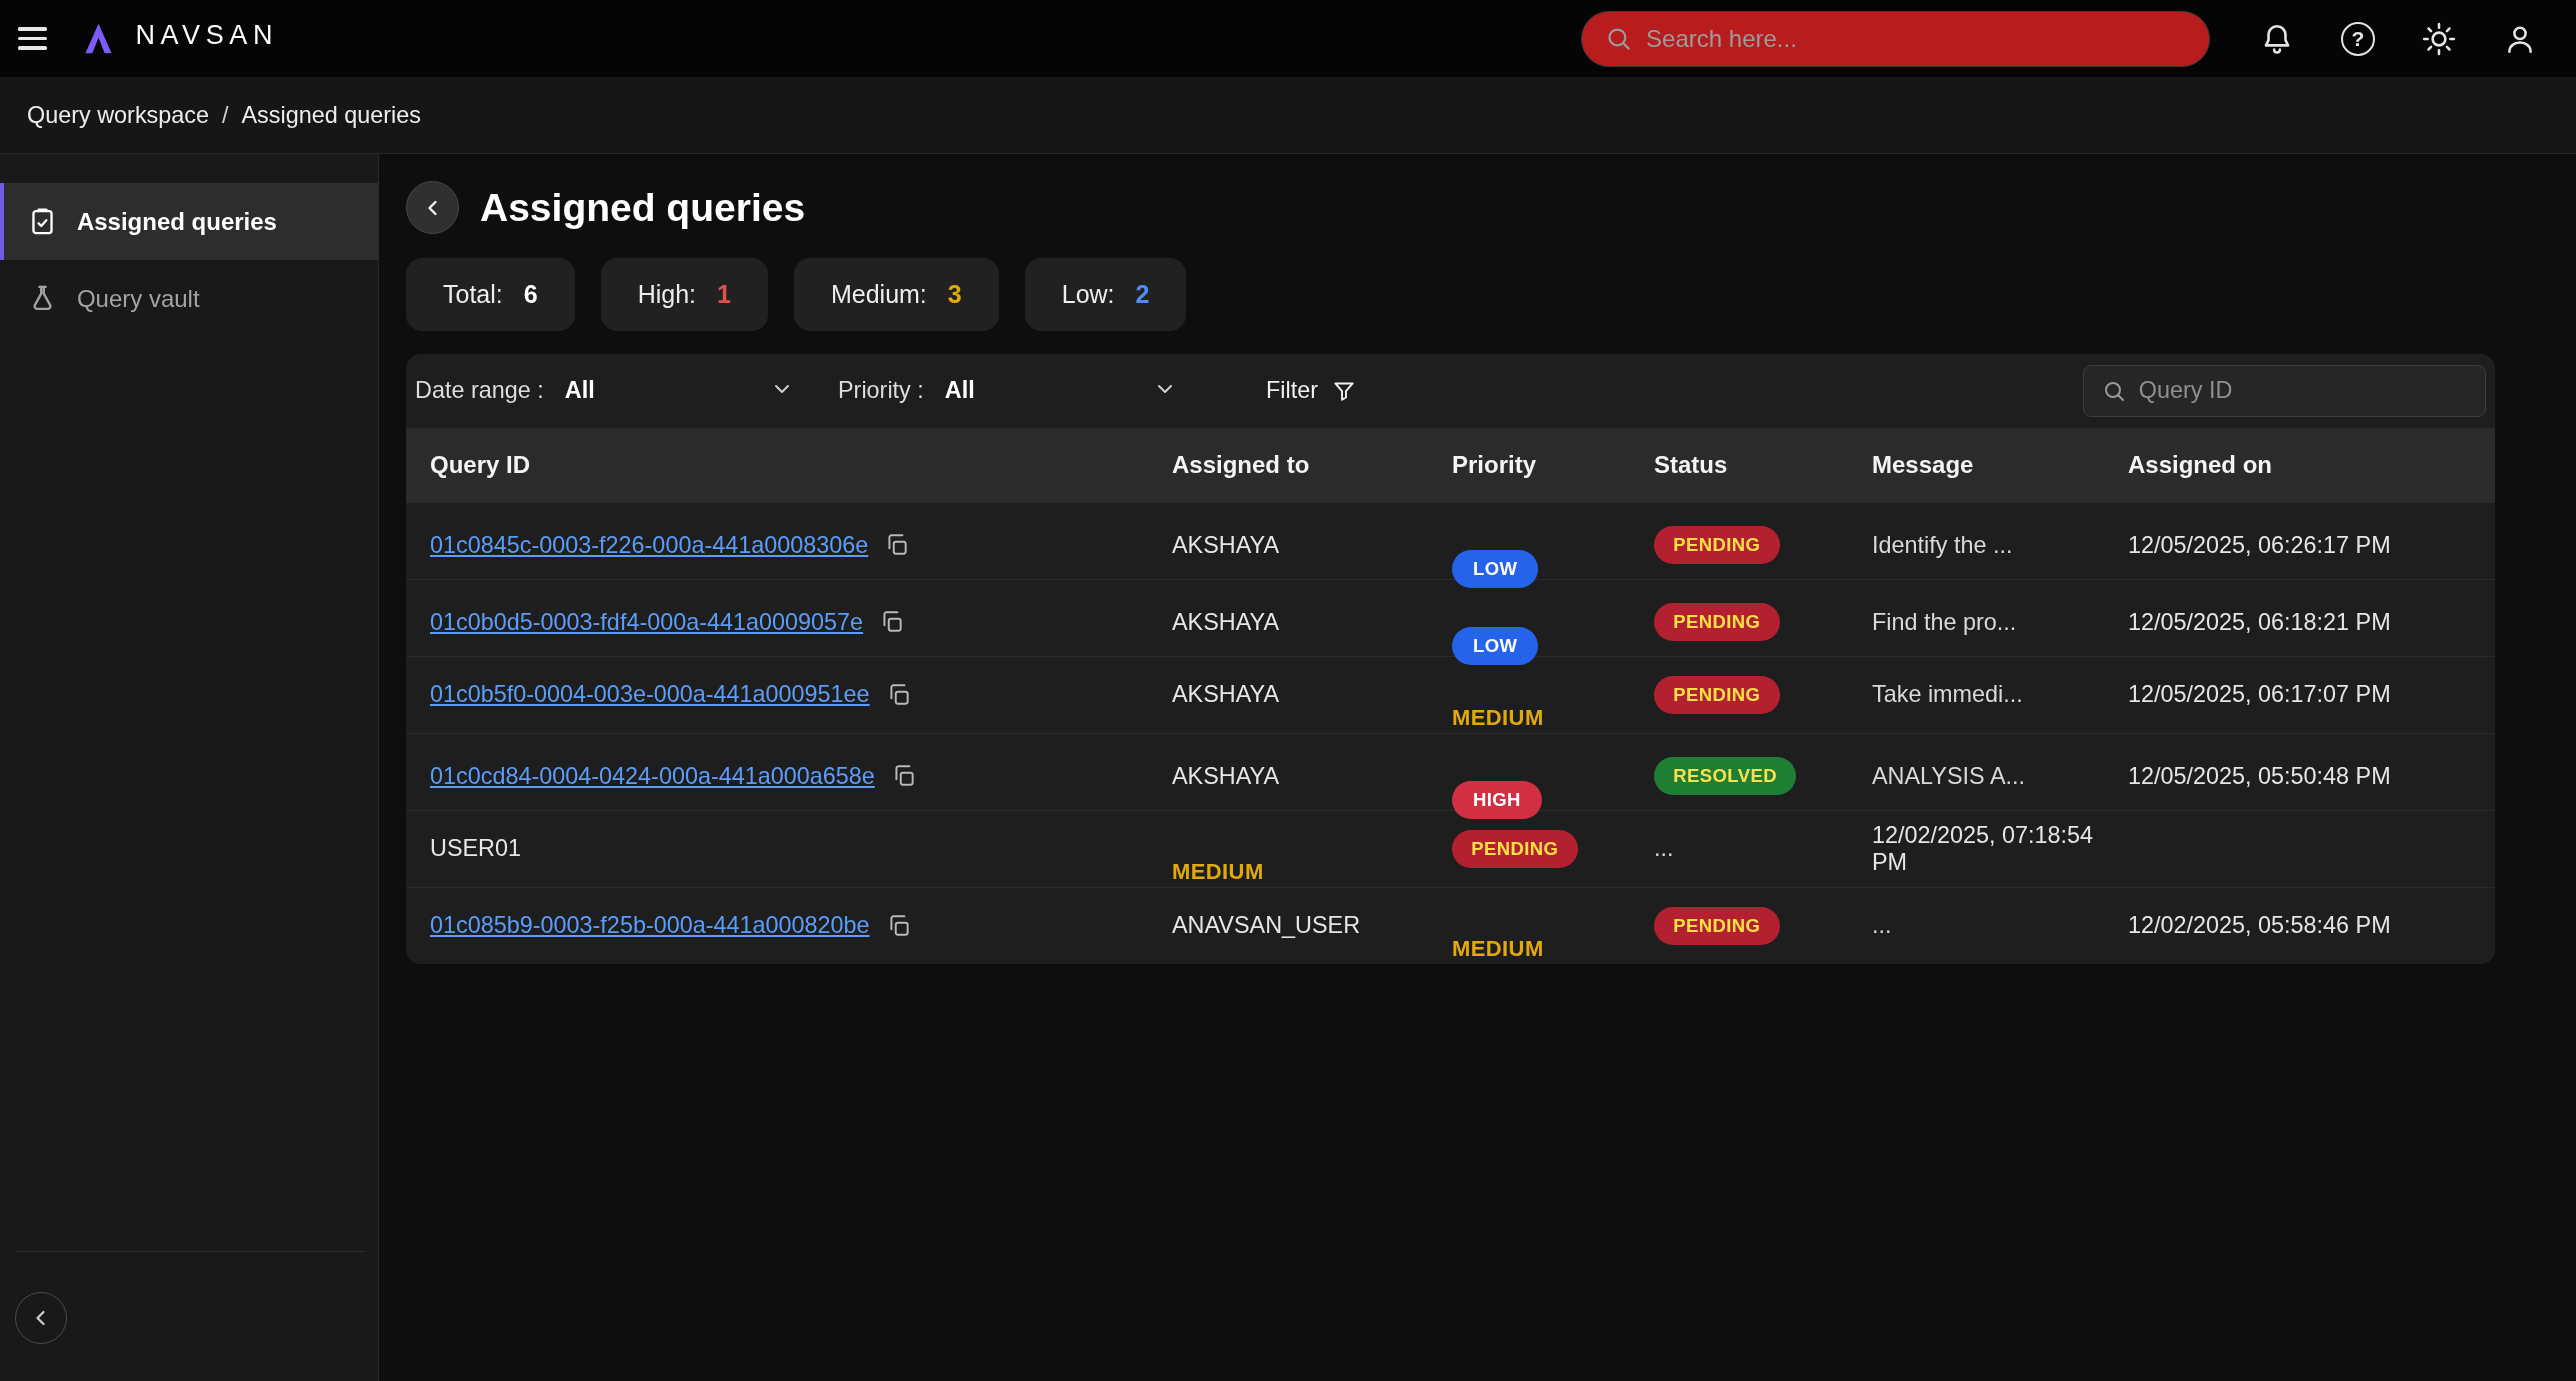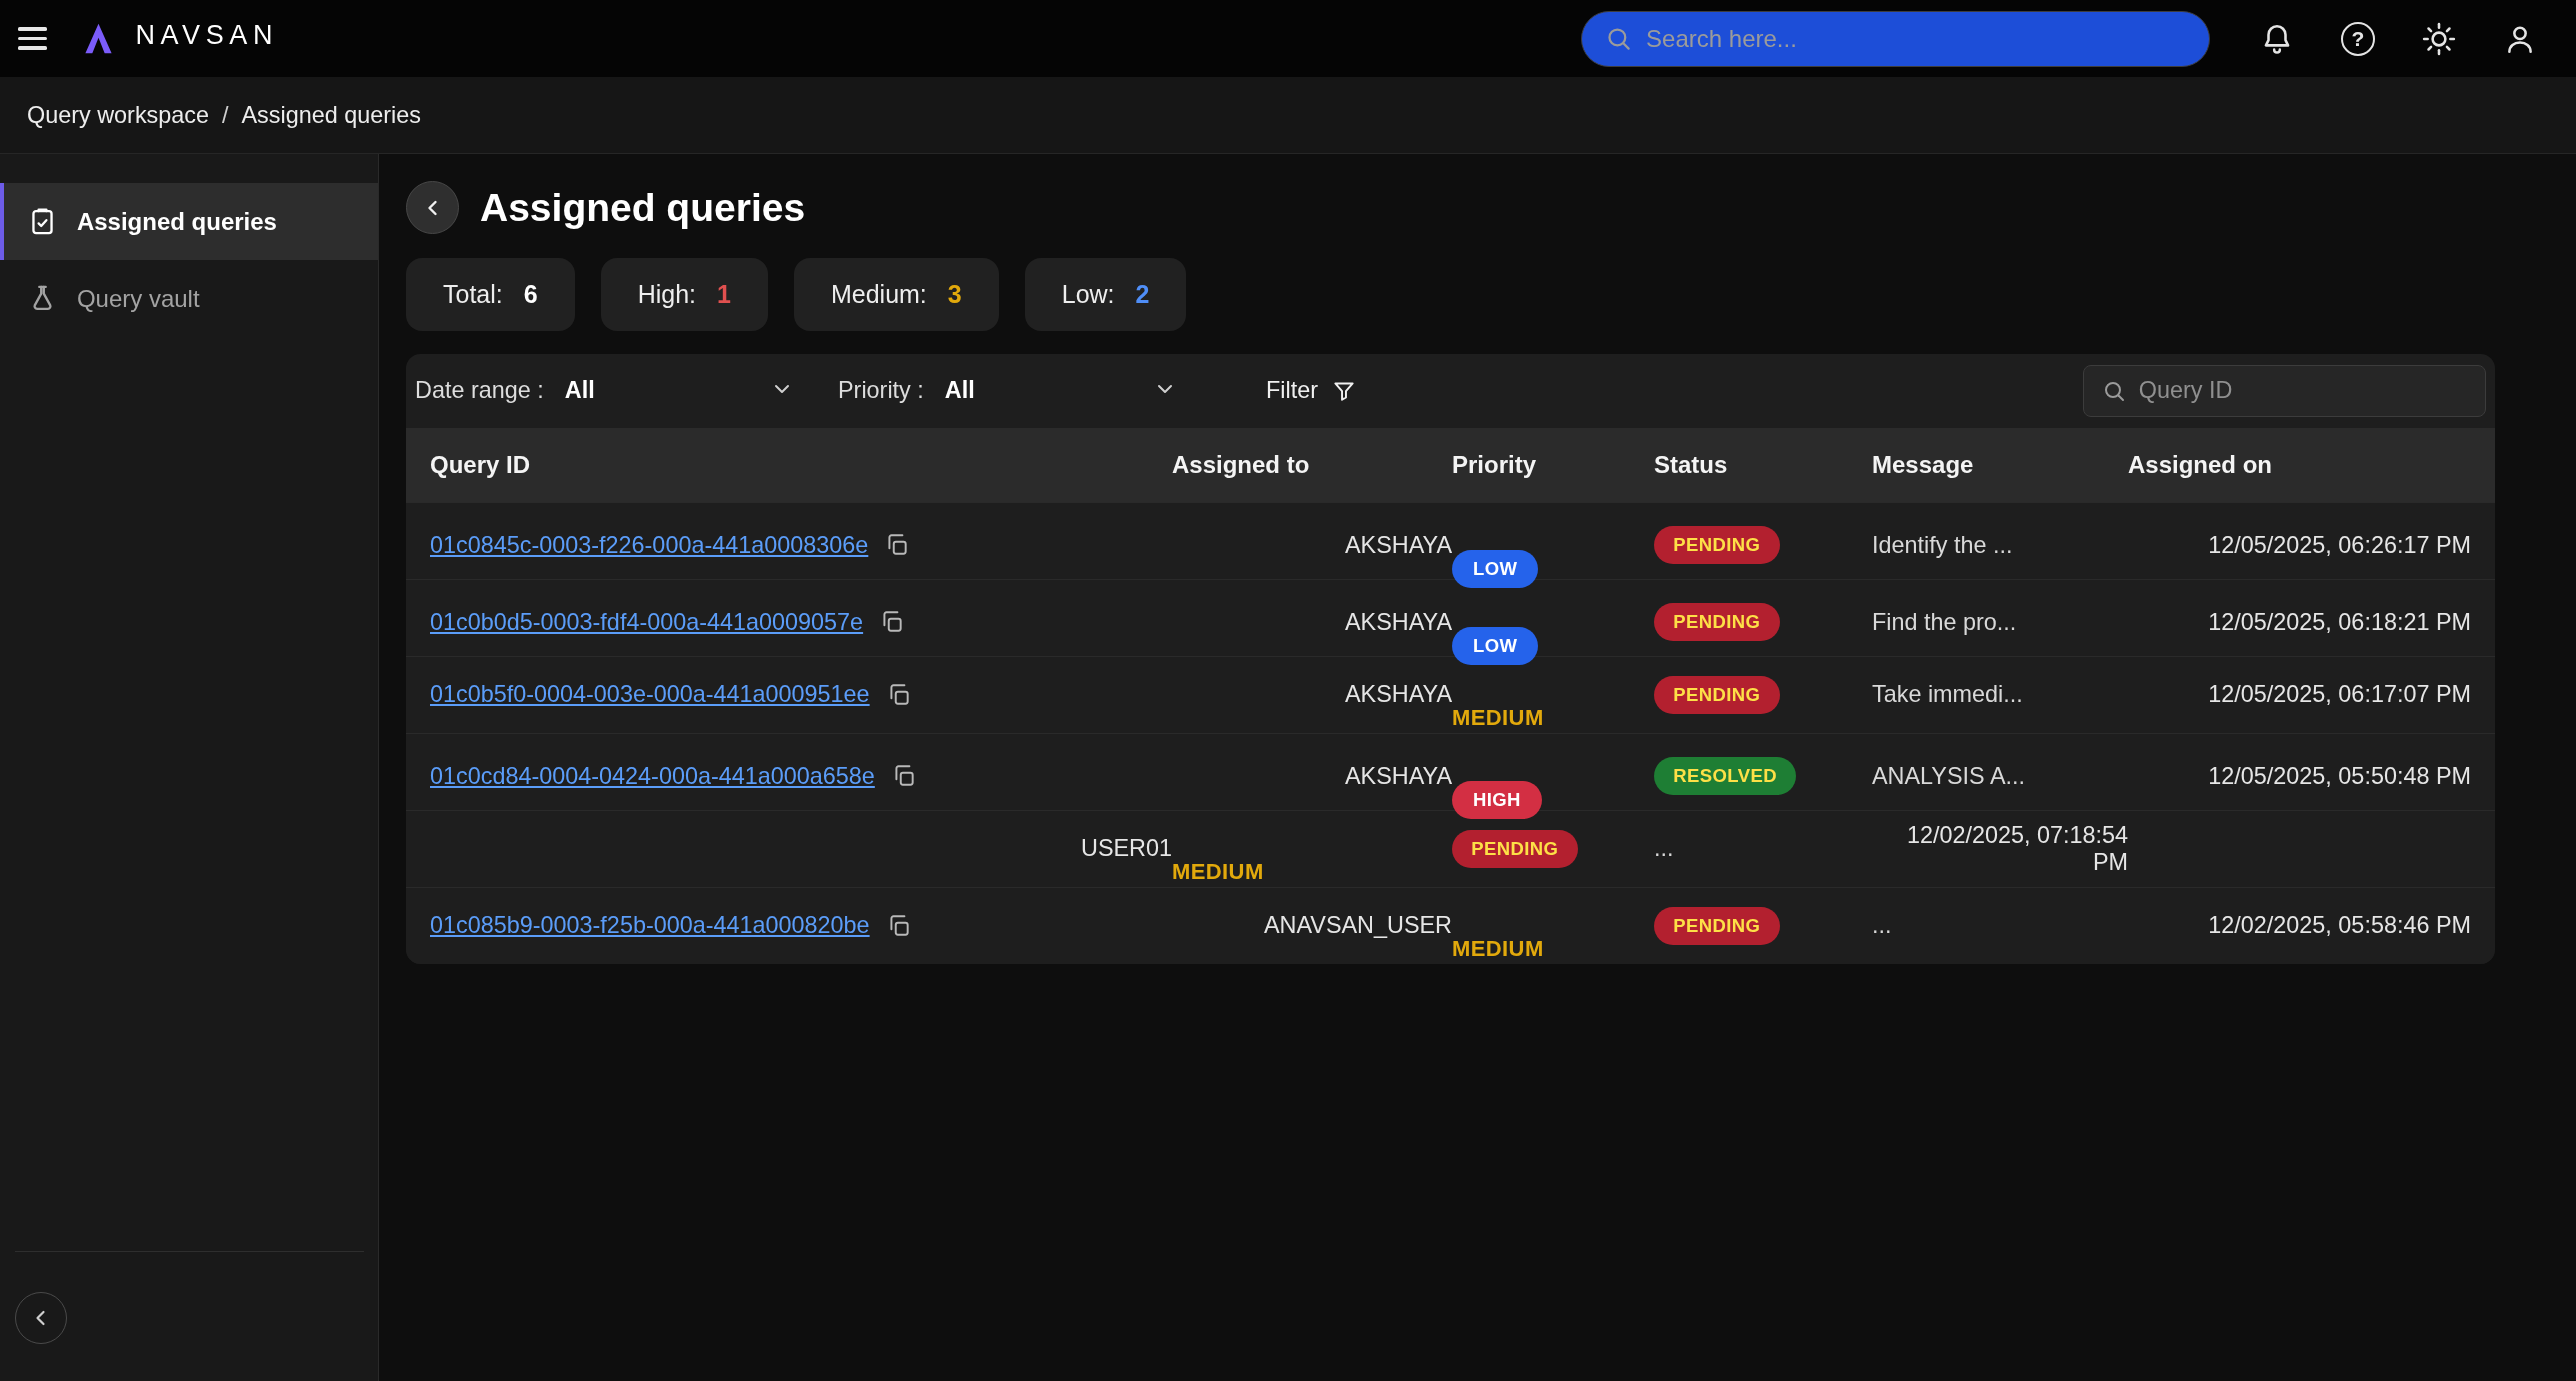--- a/index.html
+++ b/index.html
@@ -9,21 +9,21 @@
     background:#0e0e0e; color:#e8e8e8; overflow:hidden;
   }
   
   .topbar { height:77px; background:#050505; display:flex; align-items:center; padding:0 39px 0 17.7px; }
   .hamburger { width:45px; height:45px; display:flex; flex-direction:column; justify-content:center; gap:6.4px; cursor:pointer; margin-right:17.7px; }
   .hamburger span { display:block; width:29px; height:3.2px; background:#e8e8e8; border-radius:1.6px; }
   .brand { display:flex; align-items:flex-start; gap:18px; }
   .brand svg { width:37px; height:37px; }
   .brand-rest { font-size:27px; letter-spacing:5.6px; color:#ffffff; font-weight:500; }
   .topbar-spacer { flex:1; }
-  .topbar-search { width:629px; height:56px; background:#1d4ed8; border:0.8px solid #3d3d3d; border-radius:29px;
+  .topbar-search { width:629px; height:56px; background:#b91c1c; border:0.8px solid #3d3d3d; border-radius:29px;
     display:flex; align-items:center; gap:14.5px; padding:0 22.6px; margin-right:50px; }
   .topbar-search svg { flex:none; }
   .topbar-search input { flex:1; background:transparent; border:none; outline:none; color:#e8e8e8; font-size:24px; font-family:inherit; }
   .topbar-search input::placeholder { color:#9b9b9b; }
   .topbar-icons { display:flex; align-items:center; gap:47px; color:#e4e4e4; }
   .tb-icon { display:flex; align-items:center; justify-content:center; cursor:pointer; }
   .help-circle { width:34px; height:34px; border:2.4px solid #e4e4e4; border-radius:50%; display:flex; align-items:center; justify-content:center;
     font-size:21px; font-weight:700; color:#e4e4e4; }
   
   .breadcrumb-bar { height:77px; background:#161616; border-bottom:0.8px solid #262626; display:flex; align-items:center; gap:13px; padding:0 27px; font-size:23.4px; color:#ededed; }
@@ -61,21 +61,21 @@
     display:flex; align-items:center; gap:13px; padding:0 17.7px; color:#9a9a9a; }
   .qid-search input { flex:1; background:transparent; border:none; outline:none; color:#e6e6e6; font-size:23.4px; font-family:inherit; }
   .qid-search input::placeholder { color:#8f8f8f; }
   
   .thead, .trow { display:grid; grid-template-columns:742px 280px 202px 218px 256px 1fr; align-items:center; padding:0 24px; }
   .thead { height:74px; background:#2b2b2b; font-size:24px; font-weight:700; color:#f4f4f4; }
   .trow { height:77px; border-top:0.8px solid #2a2a2a; font-size:23.4px; background:#1e1e1e; }
   .cell-qid { display:flex; align-items:center; gap:16px; }
   .qid-link { color:var(--link-blue,#5b9df9); text-decoration:underline; cursor:pointer; font-size:23.4px; }
   .copy-btn { color:#b9b9b9; display:flex; align-items:center; cursor:pointer; }
-  .cell-assigned, .cell-date { color:#e6e6e6;text-align:right; }
+  .cell-assigned, .cell-date { color:#e6e6e6; }
   .cell-message { color:#d9d9d9; }
   .prio { font-size:18.5px; font-weight:700; letter-spacing:0.4px; display:inline-block;margin-top:47px; }
   .prio-low, .prio-high { color:#ffffff; padding:8px 21px; border-radius:805px; }
   .prio-low { background:var(--priority-low-bg,#2563eb); }
   .prio-high { background:var(--priority-high-bg,#d32f43); }
   .prio-medium { color:var(--priority-medium-text,#e2a90c); font-size:22px; background:transparent; padding:0; }
   .status-pill { color:#fde047; font-size:18.5px; font-weight:700; letter-spacing:0.4px; padding:8px 19.3px; border-radius:805px; display:inline-block; }
   .status-pending { background:var(--status-pending-bg,#b3202f); }
   .status-resolved { background:var(--status-resolved-bg,#1e7e34); }
 </style>

